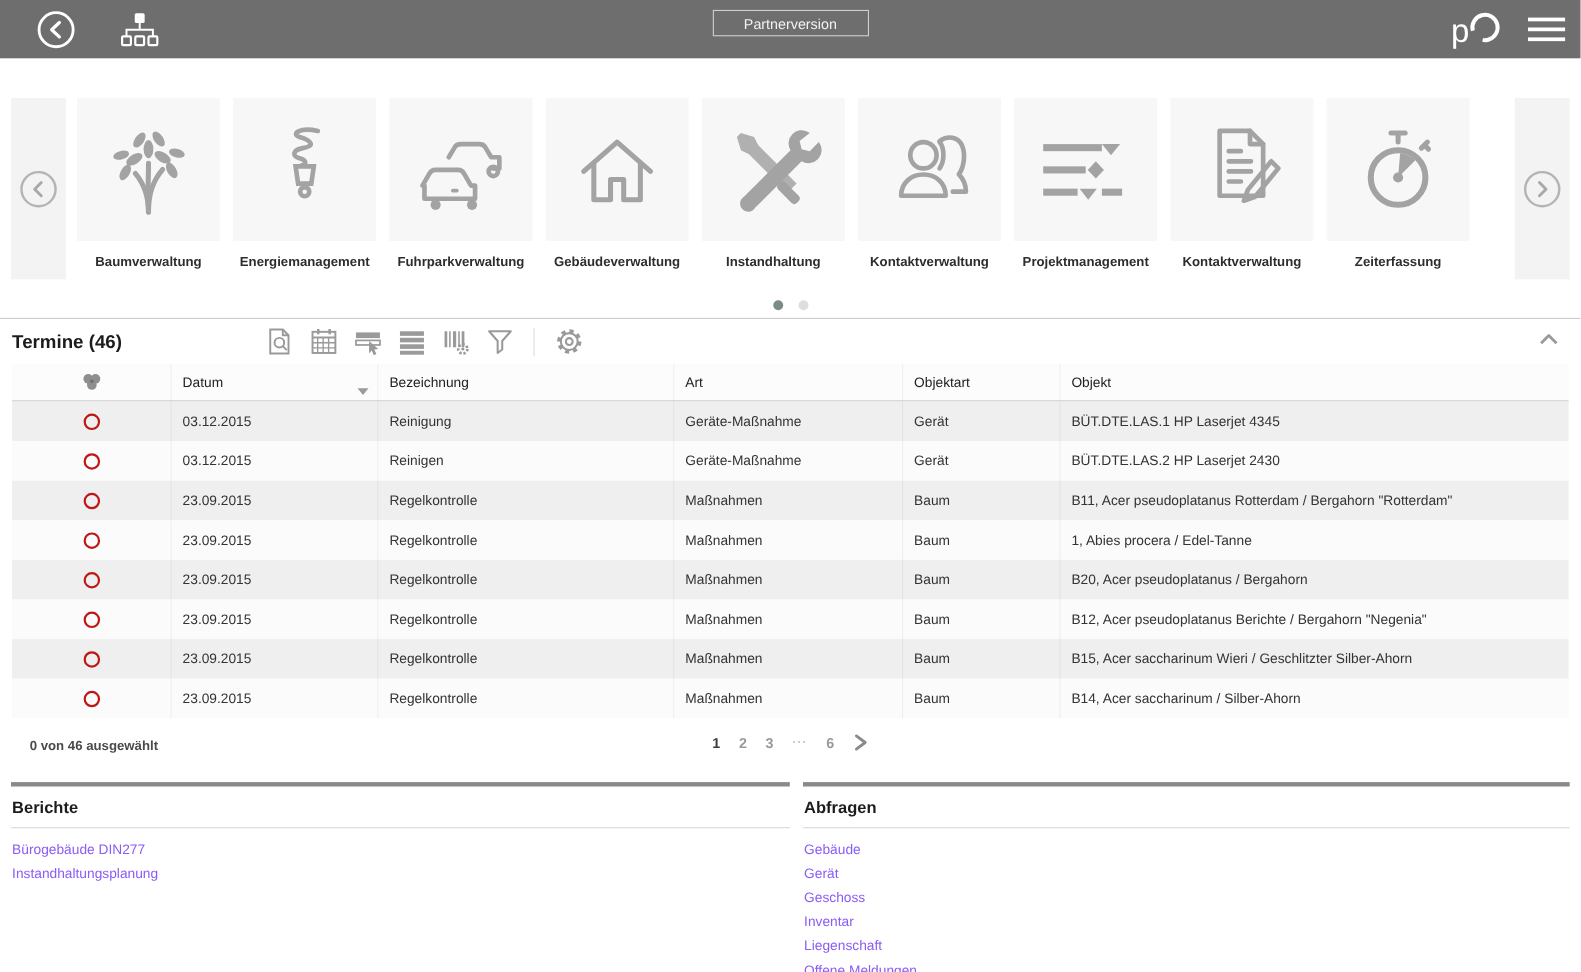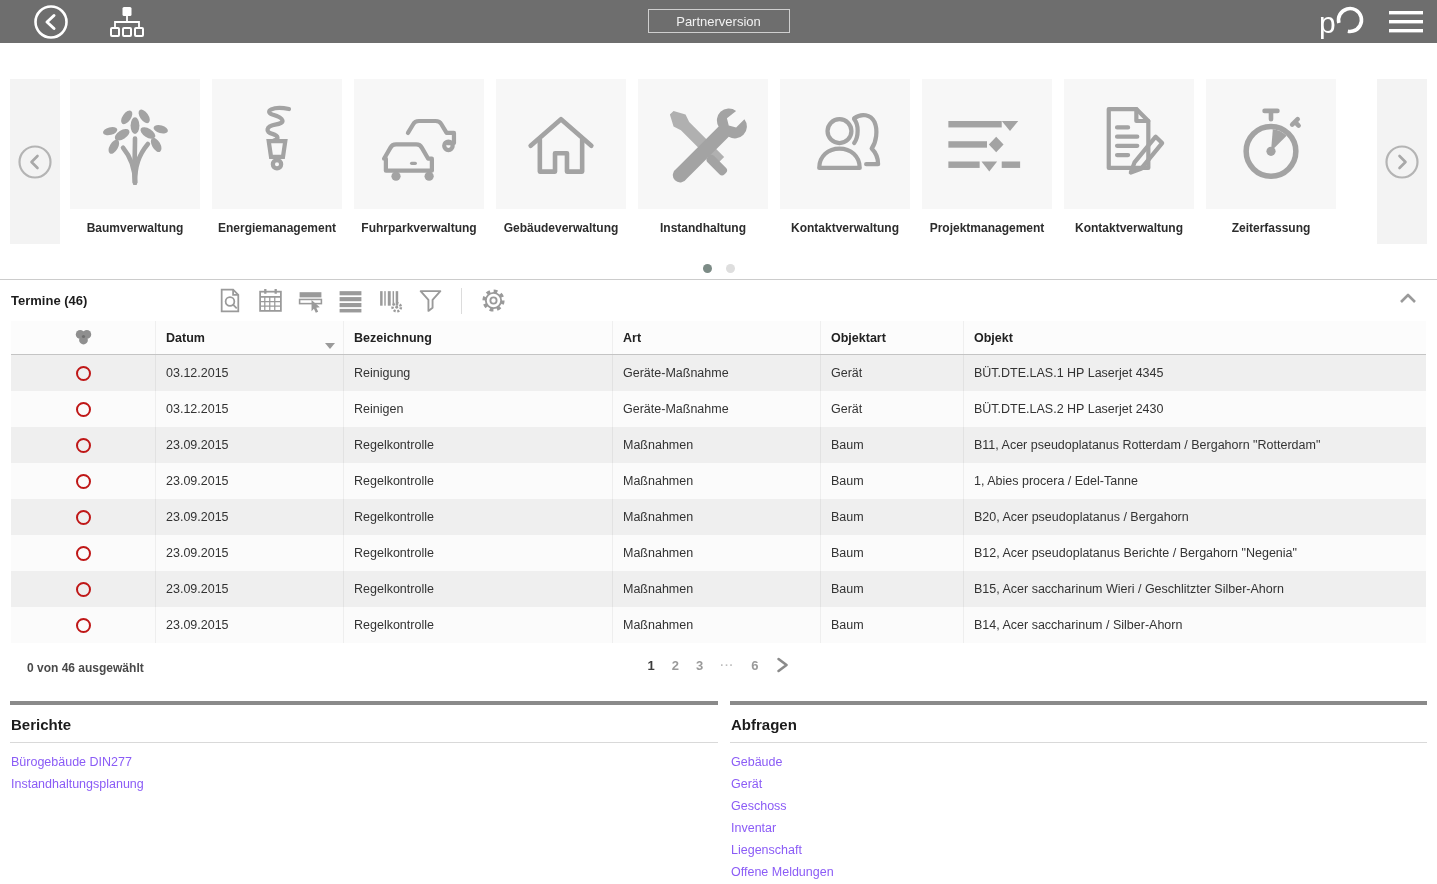--- a/index.html
+++ b/index.html
@@ -1,19 +1,19 @@
 <!DOCTYPE html>
 <html><head>
 <meta charset="utf-8">
 <style>
   * { box-sizing: border-box; margin: 0; padding: 0; }
   html,body { width:1437px; height:884px; background:#fff; font-family:"Liberation Sans", sans-serif; color:#333; overflow:hidden; }
 
   
-  .topbar { height:43px; background:#6e6e6e; display:flex; position:relative;padding-left:21px; }
+  .topbar { height:53px; background:#6e6e6e; display:flex; position:relative;padding-left:21px; }
   .tb-icon { display:flex; align-items:center; justify-content:center; cursor:pointer; }
   .tb-back { margin-left:12px; }
   .tb-sitemap { margin-left:40px; }
   .partner-btn { position:absolute; left:50%; top:9px; transform:translateX(-50%); width:142px; height:24px;
     background:transparent; border:1px solid #cfcfcf; color:#f2f2f2; font-size:13px; font-family:inherit; cursor:pointer; }
   .tb-right { margin-left:auto; display:flex; align-items:center; gap:22px; margin-right:14px; }
 
   
   .carousel { display:flex; padding:36px 10px 0 10px; align-items:flex-start; }
   .nav-tile { width:50px; height:165px; background:#f3f3f3; display:flex; align-items:center; justify-content:center; cursor:pointer; flex:none; }
@@ -22,30 +22,30 @@
   .tile-iconbox { width:130px; height:130px; background:#f7f7f7; display:flex; align-items:center; justify-content:center; }
   .tile-label { margin-top:12px; text-align:center; font-size:12px; font-weight:bold; color:#2d2d2d; white-space:nowrap; }
   .nav-right { margin-left:auto; }
   .dots { text-align:center; margin-top:15px; height:9px; }
   .dot { display:inline-block; width:9px; height:9px; border-radius:50%; background:#dedede; margin:0 7px; cursor:pointer; }
   .dot.active { background:#7c8b86; }
 
   
   .termine { margin-top:11px; border-top:1px solid #ccc; }
   .panel-header { height:41px; display:flex; align-items:center; position:relative; }
-  .panel-title { font-size:13px; font-weight:bold; color:#1c1c1c; margin-left:11px; }
+  .panel-title { font-size:17px; font-weight:bold; color:#1c1c1c; margin-left:11px; }
   .toolbar { display:flex; align-items:center; gap:13px; margin-left:130px; }
   .toolbar .tbico { cursor:pointer; display:flex; }
   .toolbar .sep { width:1px; height:26px; background:#dcdcdc; margin:0 4px; }
   .collapse-btn { position:absolute; right:20px; top:12px; cursor:pointer; }
 
   .grid { margin:0 11px; }
   .trow { display:grid; grid-template-columns:145px 188px 269px 208px 143px 1fr; }
   .thead { height:34px; background:#fcfcfc; border-bottom:1px solid #c4c4c4; }
-  .thead .cell { font-weight:bold; font-size:12.5px; color:#222; }
+  .thead .cell { font-weight:normal; font-size:12.5px; color:#222; }
   .cell { padding-left:10px; display:flex; align-items:center; border-right:1px solid rgba(0,0,0,0.05); position:relative;
           font-size:12.5px; color:#333; white-space:nowrap; overflow:hidden; }
   .cell:last-child { border-right:none; }
   .cell-status { justify-content:center; padding-left:0; }
   .drow { height:36px; }
   .drow:nth-child(odd) { background:#efefef; }
   .drow:nth-child(even) { background:#fbfbfb; }
   .status-circle { width:15px; height:15px; border:2px solid #bf1717; border-radius:50%; }
   .sort-arrow { position:absolute; right:8px; bottom:5px; width:0; height:0;
     border-left:5px solid transparent; border-right:5px solid transparent; border-top:6px solid #9a9a9a; }

